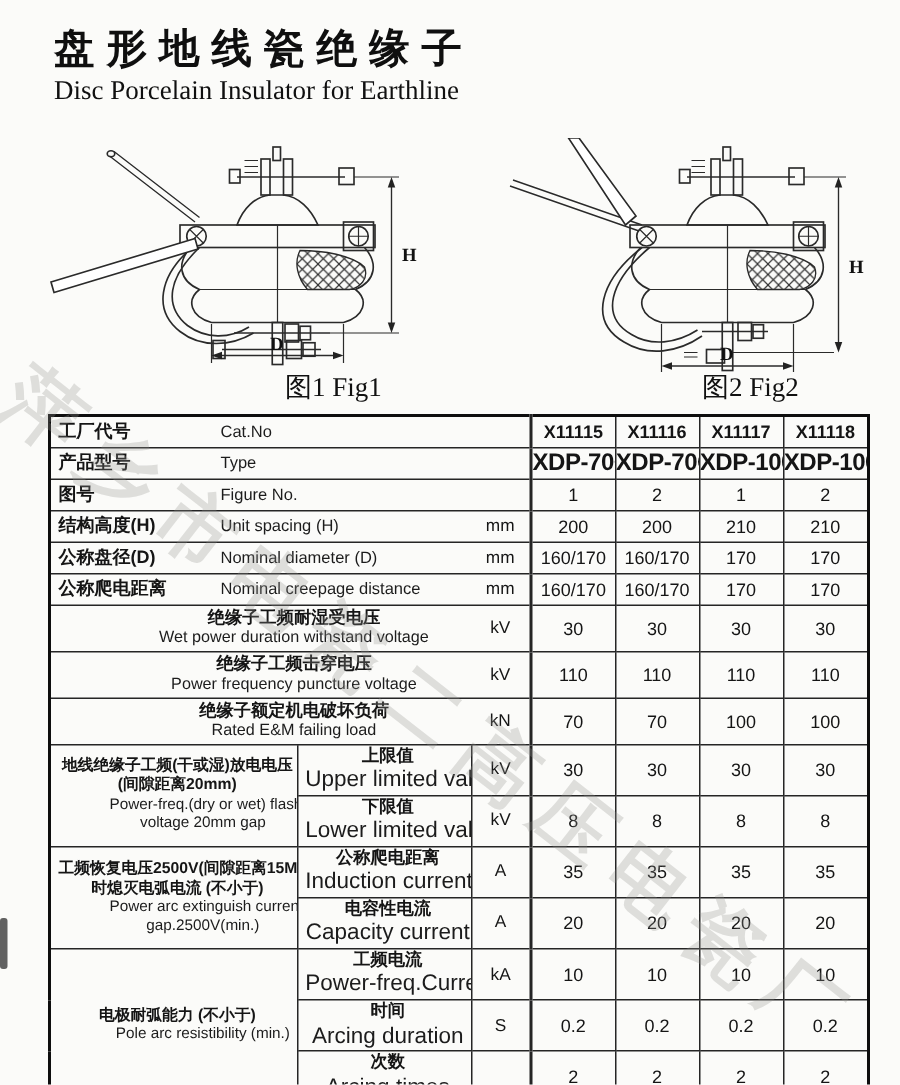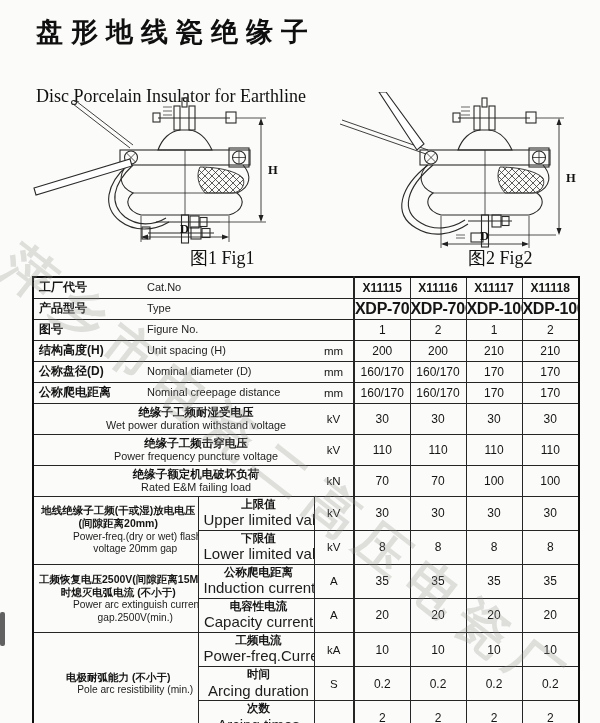--- a/index.html
+++ b/index.html
@@ -9,21 +9,21 @@
     font-family:"Liberation Sans",sans-serif;
   }
   
   .title-cn{
     position:absolute;left:36px;top:14px;
     font-family:Liberation Mono, monospace;font-weight:700;
     font-size:27px;letter-spacing:8px;color:#0f0f0f;white-space:nowrap;
   }
   .title-en{
     position:absolute;left:36px;top:50px;
-    font-family:"Liberation Serif",serif;font-size:18px;color:#101010;white-space:nowrap;margin-top:36px;
+    font-family:"Liberation Serif",serif;font-size:18px;color:#101010;white-space:nowrap;
   }
   
   .fig{position:absolute;top:92px;width:265px;height:178px;}
   #fig1{left:30px;} #fig2{left:330px;}
   .fig svg{display:block;}
   .figcap{
     position:absolute;bottom:0;white-space:nowrap;
     font-family:"Liberation Serif",serif;font-size:18px;color:#111;
   }
   #fig1 .figcap{left:160px;} #fig2 .figcap{left:138px;}

